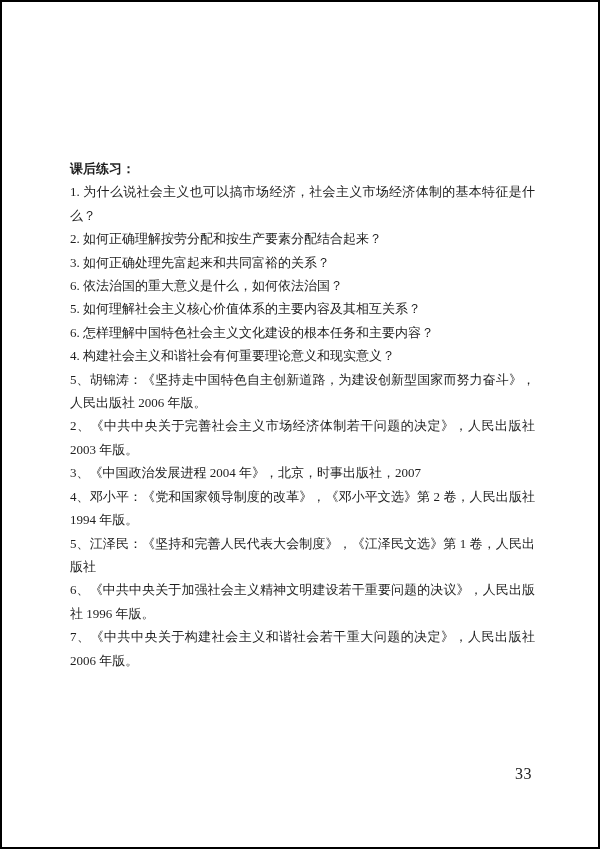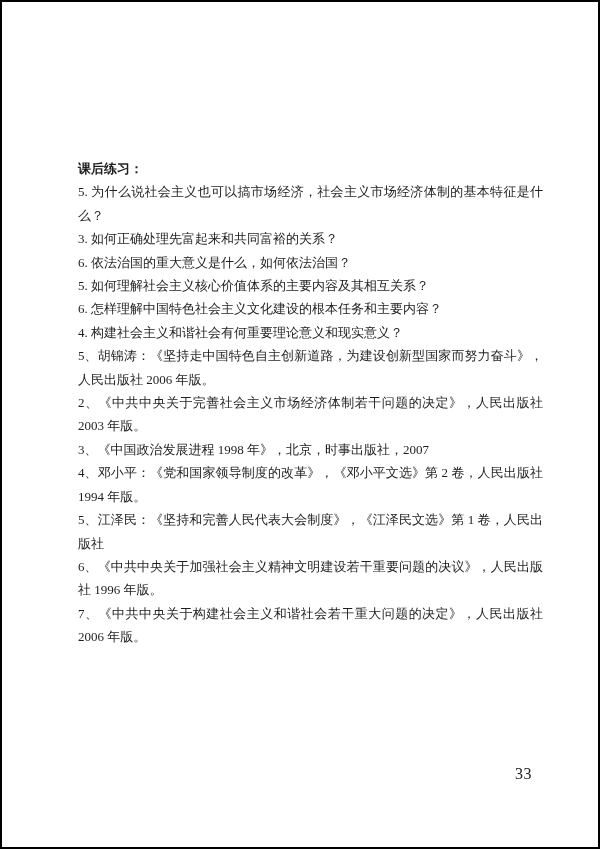--- a/index.html
+++ b/index.html
@@ -24,21 +24,20 @@
   .content {
     position: absolute;
     left: 68px;
     top: 155px;
     width: 465px;
     color: #1e1e1e;
     font-size: 13px;
     line-height: 23.4px;
     text-align: justify;
     text-justify: inter-character;
-    margin-left: 8px;
   }
   .content p {
     margin: 0;
   }
   .heading {
     font-weight: bold;
   }
   .page-number {
     position: absolute;
     left: 513px;
@@ -47,28 +46,29 @@
     color: #222222;
     letter-spacing: 0.5px;
   }
 </style>
 </head>
 <body>
 
 <div class="page">
   <div class="content">
     <p class="heading">课后练习：</p>
-    <p>5. 为什么说社会主义也可以搞市场经济，社会主义市场经济体制的基本特征是什么？</p>
+    <p>1. 为什么说社会主义也可以搞市场经济，社会主义市场经济体制的基本特征是什么？</p>
+    <p>2. 如何正确理解按劳分配和按生产要素分配结合起来？</p>
     <p>3. 如何正确处理先富起来和共同富裕的关系？</p>
     <p>6. 依法治国的重大意义是什么，如何依法治国？</p>
     <p>5. 如何理解社会主义核心价值体系的主要内容及其相互关系？</p>
     <p>6. 怎样理解中国特色社会主义文化建设的根本任务和主要内容？</p>
     <p>4. 构建社会主义和谐社会有何重要理论意义和现实意义？</p>
     <p>5、胡锦涛：《坚持走中国特色自主创新道路，为建设创新型国家而努力奋斗》，人民出版社 2006 年版。</p>
     <p>2、《中共中央关于完善社会主义市场经济体制若干问题的决定》，人民出版社 2003 年版。</p>
-    <p>3、《中国政治发展进程 1998 年》，北京，时事出版社，2007</p>
+    <p>3、《中国政治发展进程 2004 年》，北京，时事出版社，2007</p>
     <p>4、邓小平：《党和国家领导制度的改革》，《邓小平文选》第 2 卷，人民出版社 1994 年版。</p>
     <p>5、江泽民：《坚持和完善人民代表大会制度》，《江泽民文选》第 1 卷，人民出版社</p>
     <p>6、《中共中央关于加强社会主义精神文明建设若干重要问题的决议》，人民出版社 1996 年版。</p>
     <p>7、《中共中央关于构建社会主义和谐社会若干重大问题的决定》，人民出版社 2006 年版。</p>
   </div>
   <div class="page-number">33</div>
 </div>
 
 </body></html>

